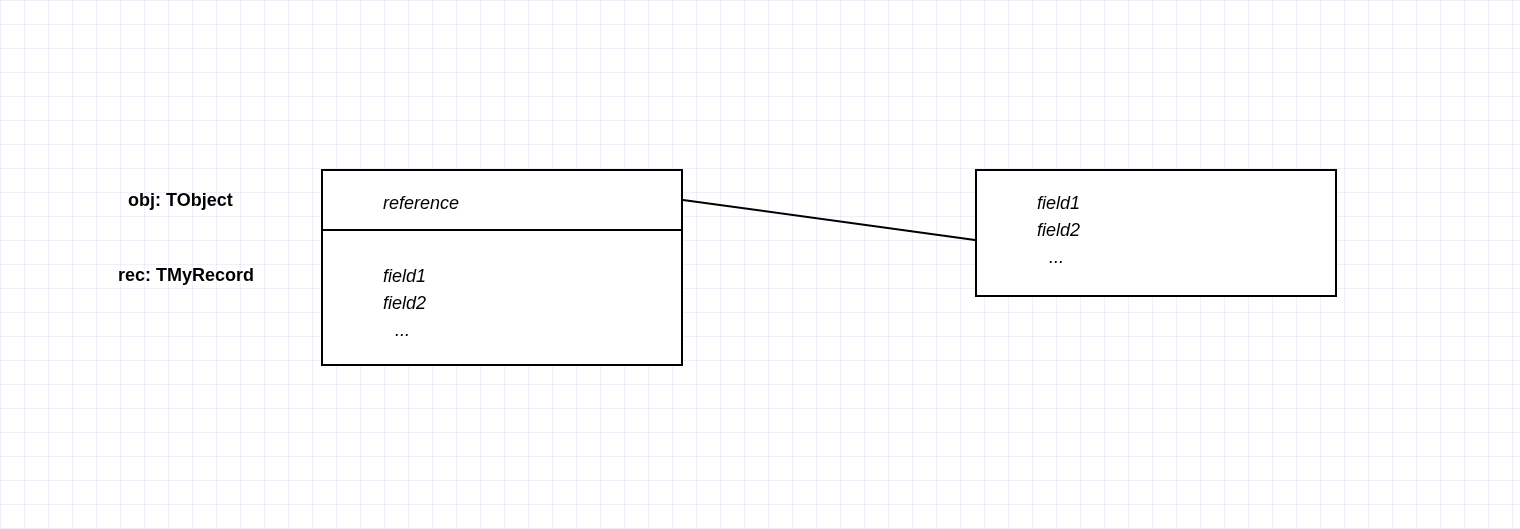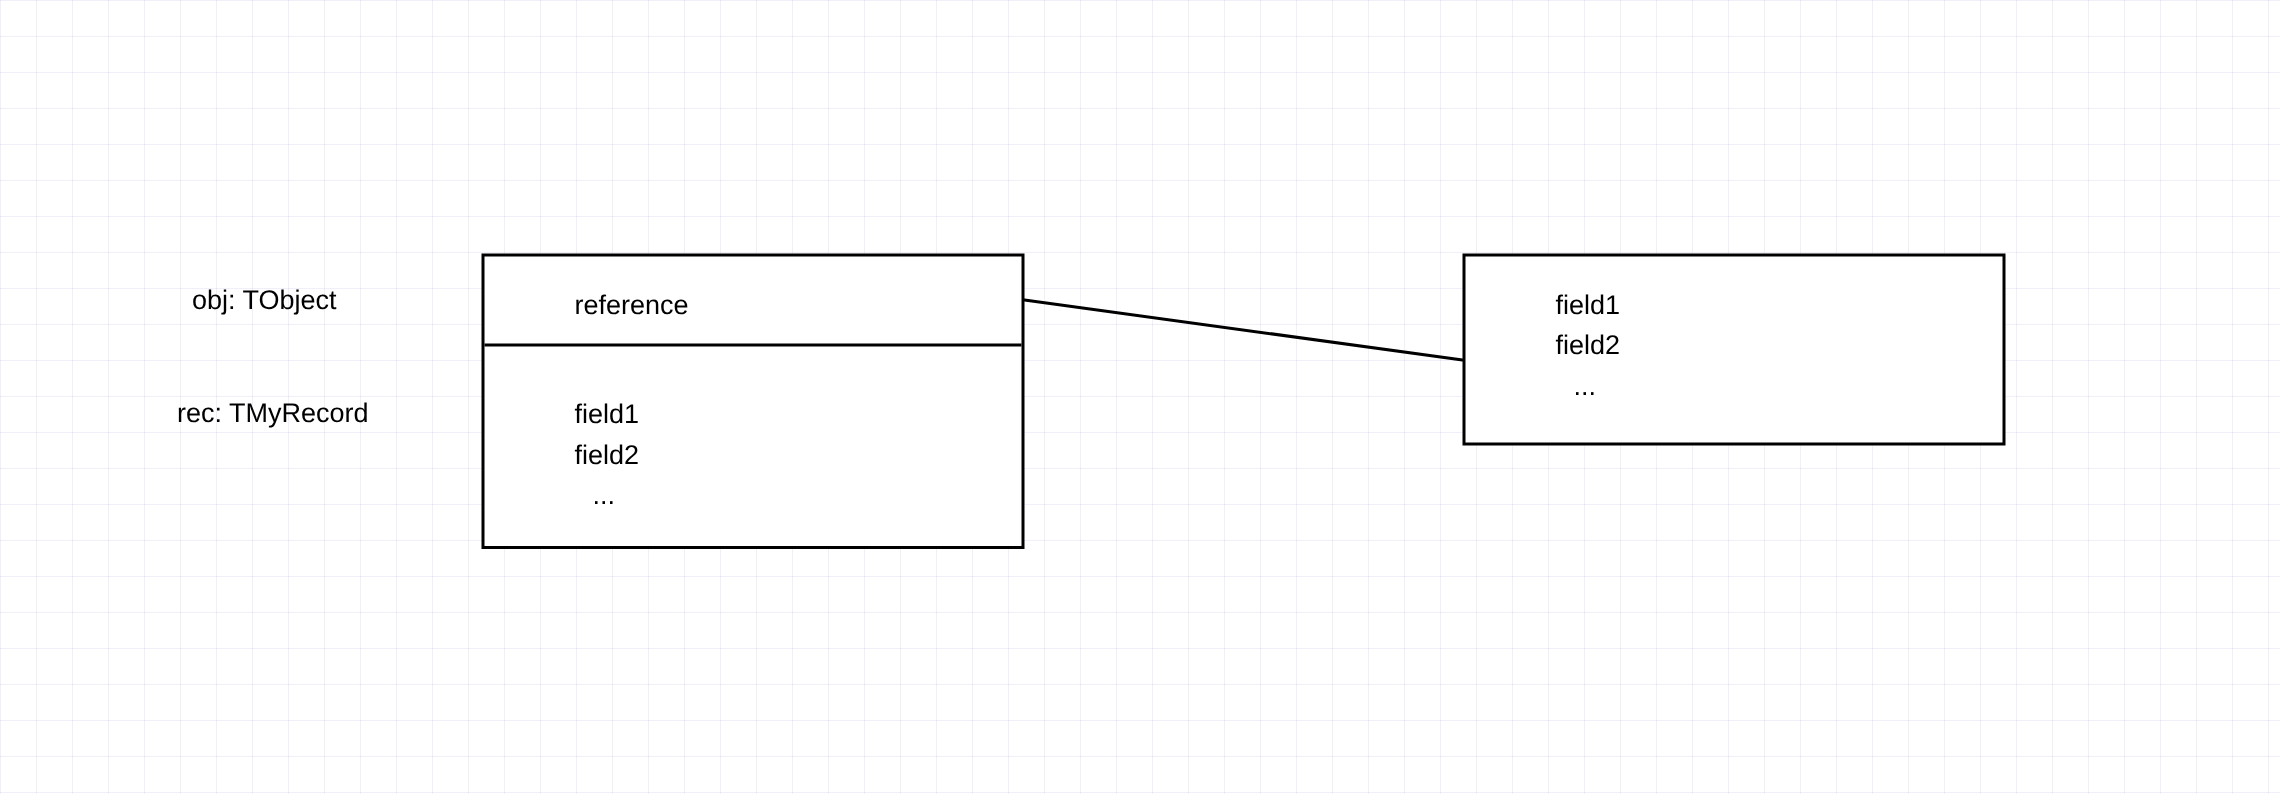--- a/index.html
+++ b/index.html
@@ -21,34 +21,36 @@
         linear-gradient(to bottom, rgba(120,130,200,0.12) 1px, transparent 1px);
       background-size: 24px 24px;
     }
     .canvas {
       position: absolute;
       inset: 0;
     }
     .label {
       position: absolute;
       white-space: nowrap;
+      font-weight: bold;
     }
     .box {
       position: absolute;
       background: #fff;
       border: 2px solid #000;
     }
     .divider {
       position: absolute;
       left: 0; right: 0;
       border-top: 2px solid #000;
     }
     .cell-text {
       position: absolute;
       white-space: nowrap;
+      font-style: italic;
     }
     svg.connector {
       position: absolute;
       inset: 0;
       width: 1520px;
       height: 529px;
       pointer-events: none;
     }
   </style>
 </head>

